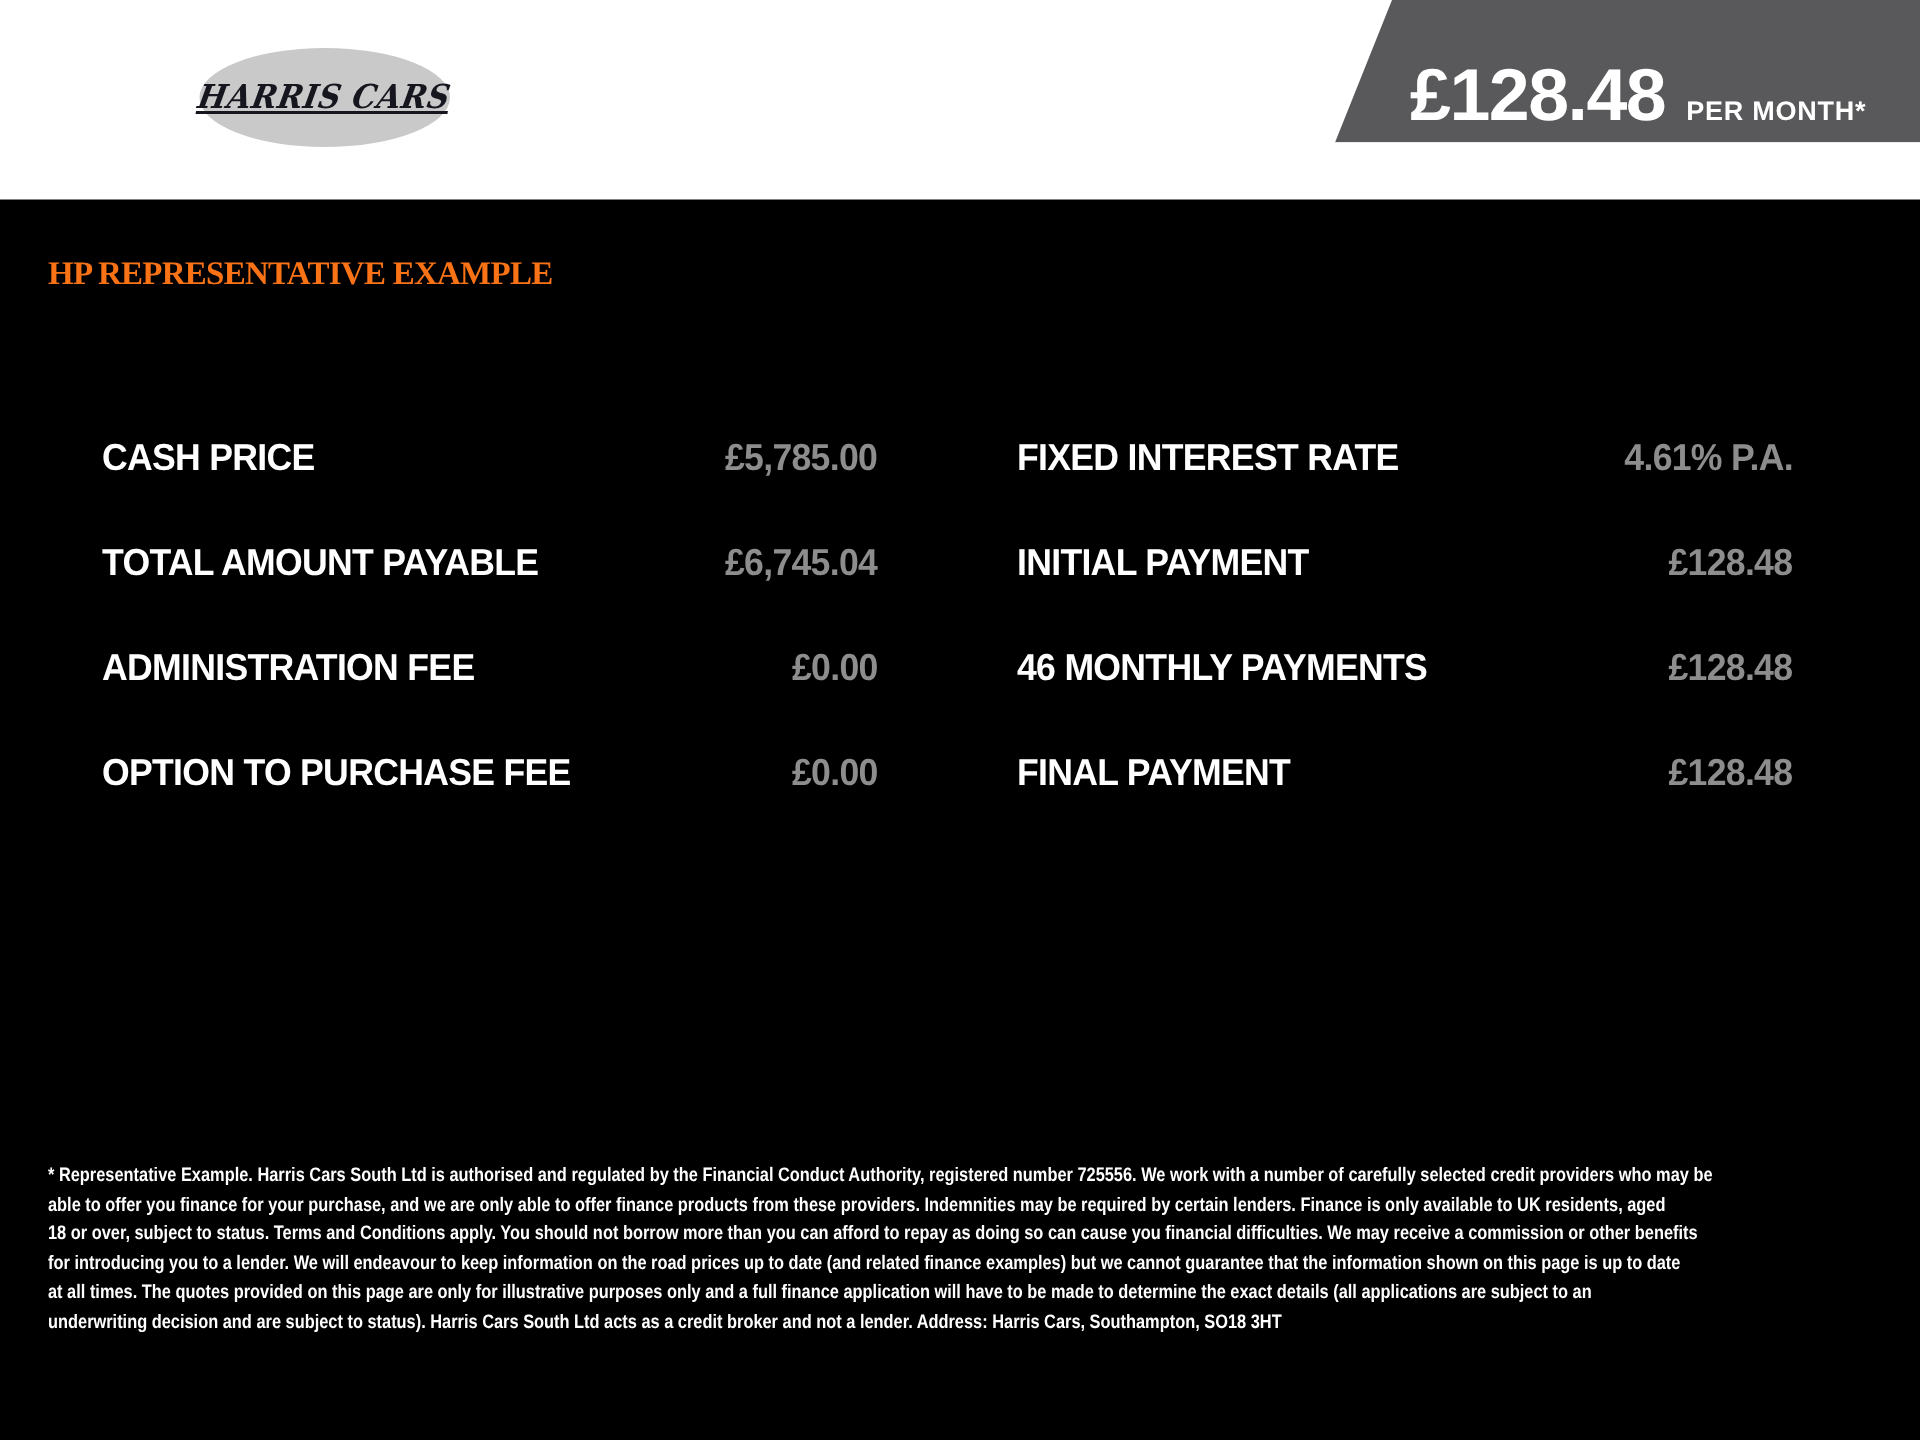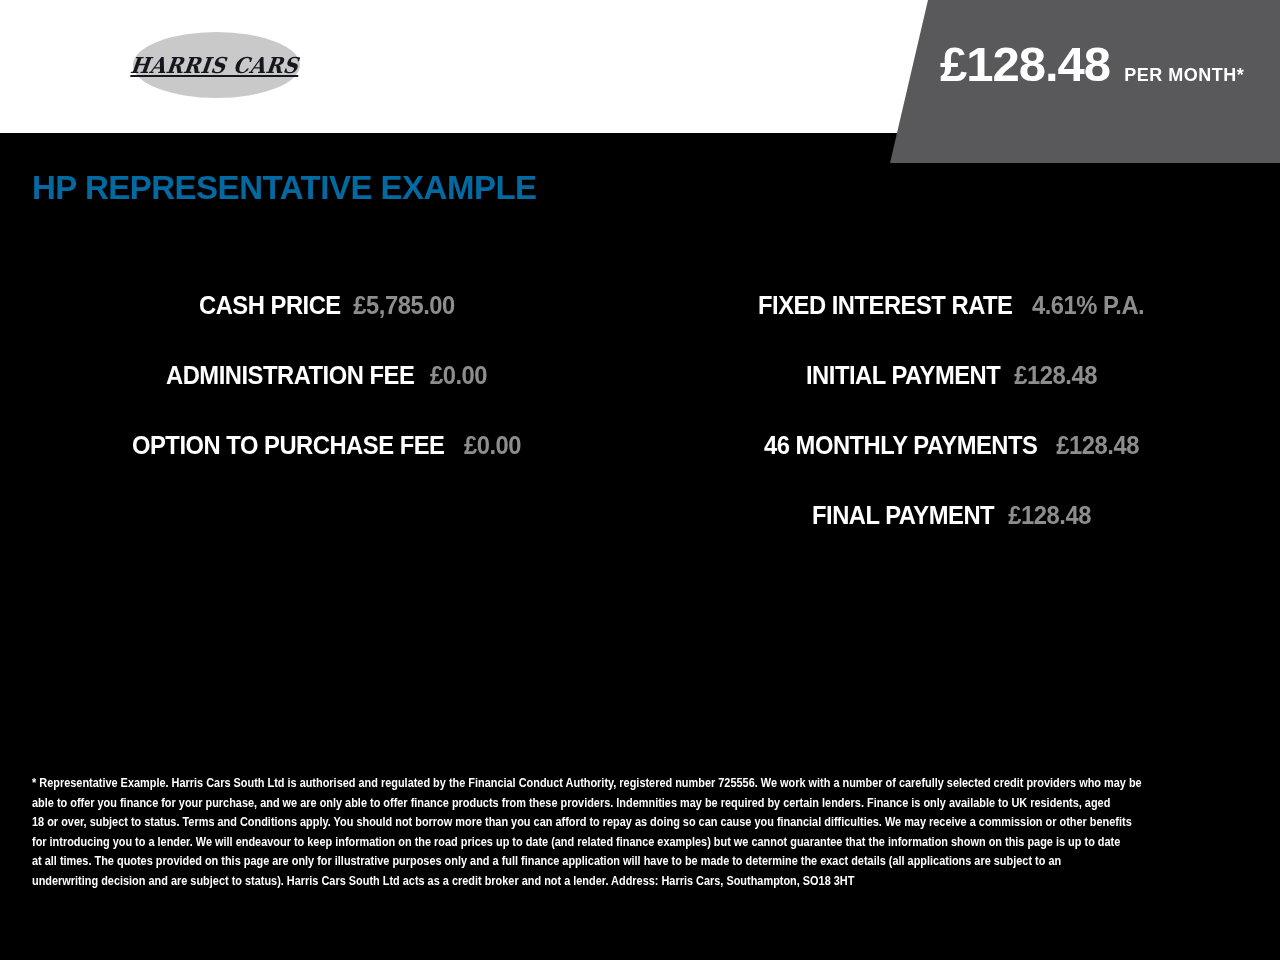--- a/index.html
+++ b/index.html
@@ -31,21 +31,21 @@
     font-weight: bold;
     font-size: 22px;
     color: #16161f;
     text-decoration: underline;
     transform: skewX(-10deg) scaleX(0.92);
     white-space: nowrap;
     letter-spacing: 0.5px;
   }
   .price-panel {
     position: absolute; top: 0; right: 0;
-    width: 390px; height: 163px;
+    width: 390px; height: 95px;
     background: #59595b;
     clip-path: polygon(38px 0, 100% 0, 100% 100%, 0 100%);
     color: #ffffff;
   }
   .price-panel-inner {
     position: absolute; left: 50px; top: 40px;
     white-space: nowrap;
   }
   .price-big {
     font-size: 49px;
@@ -56,37 +56,38 @@
   .price-suffix {
     font-size: 18px;
     font-weight: bold;
     margin-left: 14px;
     letter-spacing: 0.5px;
   }
 
   
   .page-title {
     position: absolute; left: 32px; top: 169px;
-    font-size: 33px;
+    font-size: 22px;
     font-weight: bold;
-    color: #0369a1;
+    color: #f97316;
     letter-spacing: -0.5px;
     white-space: nowrap;
+    font-family: Liberation Serif, serif;
   }
 
   .finance-col {
     position: absolute; top: 270px;
     width: 517px;
   }
   .finance-col.left  { left: 68px; }
-  .finance-col.right { left: 693px; }
+  .finance-col.right { left: 678px; }
   .frow {
     height: 70px;
     display: flex;
-    justify-content: center;
+    justify-content: space-between;
     align-items: center;
   }
   .flabel {
     color: #ffffff;
     font-weight: bold;
     font-size: 25px;
     letter-spacing: -0.5px;
     white-space: nowrap;
     transform: scaleX(0.95);
     transform-origin: 0 50%;
@@ -130,20 +131,24 @@
 </div>
 
 <div class="page-title">HP REPRESENTATIVE EXAMPLE</div>
 
 <div class="finance-col left">
   <div class="frow">
     <span class="flabel">CASH PRICE</span>
     <span class="fvalue">£5,785.00</span>
   </div>
   <div class="frow">
+    <span class="flabel">TOTAL AMOUNT PAYABLE</span>
+    <span class="fvalue">£6,745.04</span>
+  </div>
+  <div class="frow">
     <span class="flabel">ADMINISTRATION FEE</span>
     <span class="fvalue">£0.00</span>
   </div>
   <div class="frow">
     <span class="flabel">OPTION TO PURCHASE FEE</span>
     <span class="fvalue">£0.00</span>
   </div>
 </div>
 
 <div class="finance-col right">

